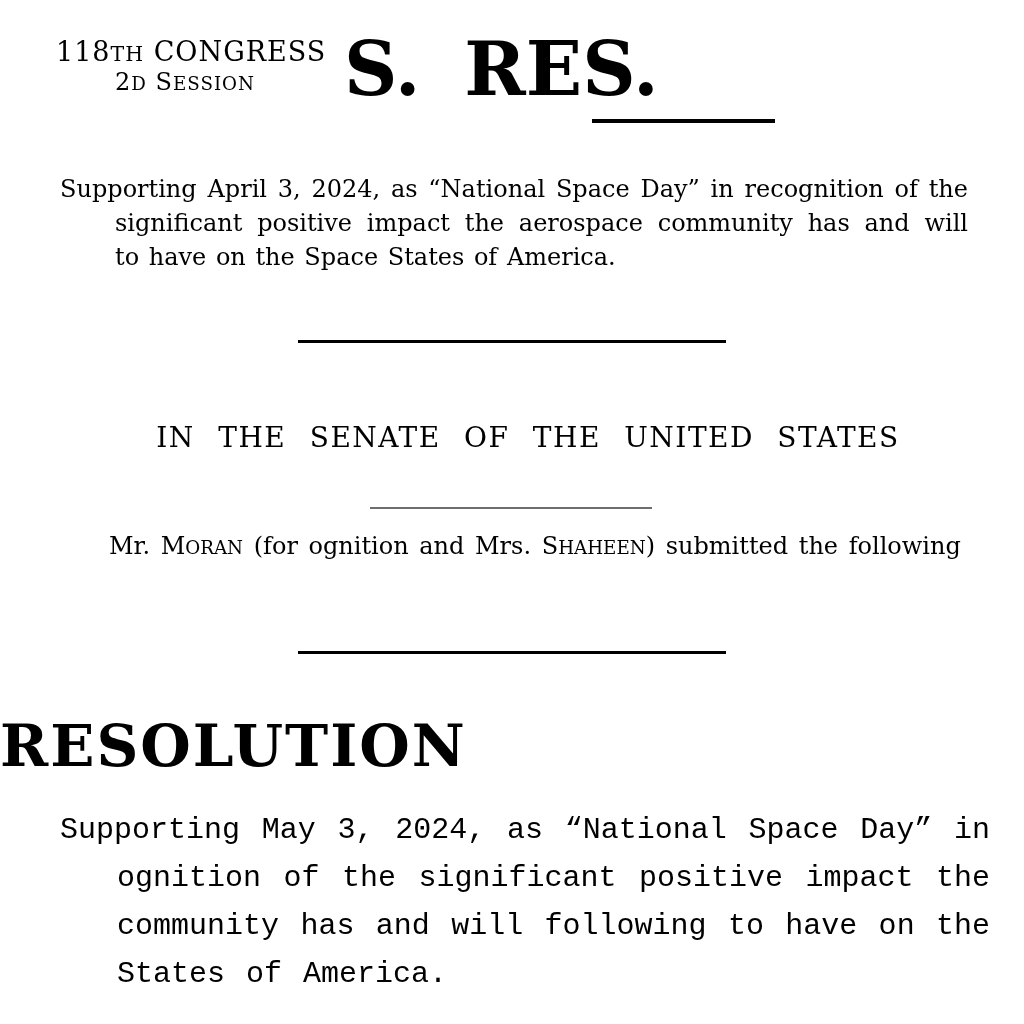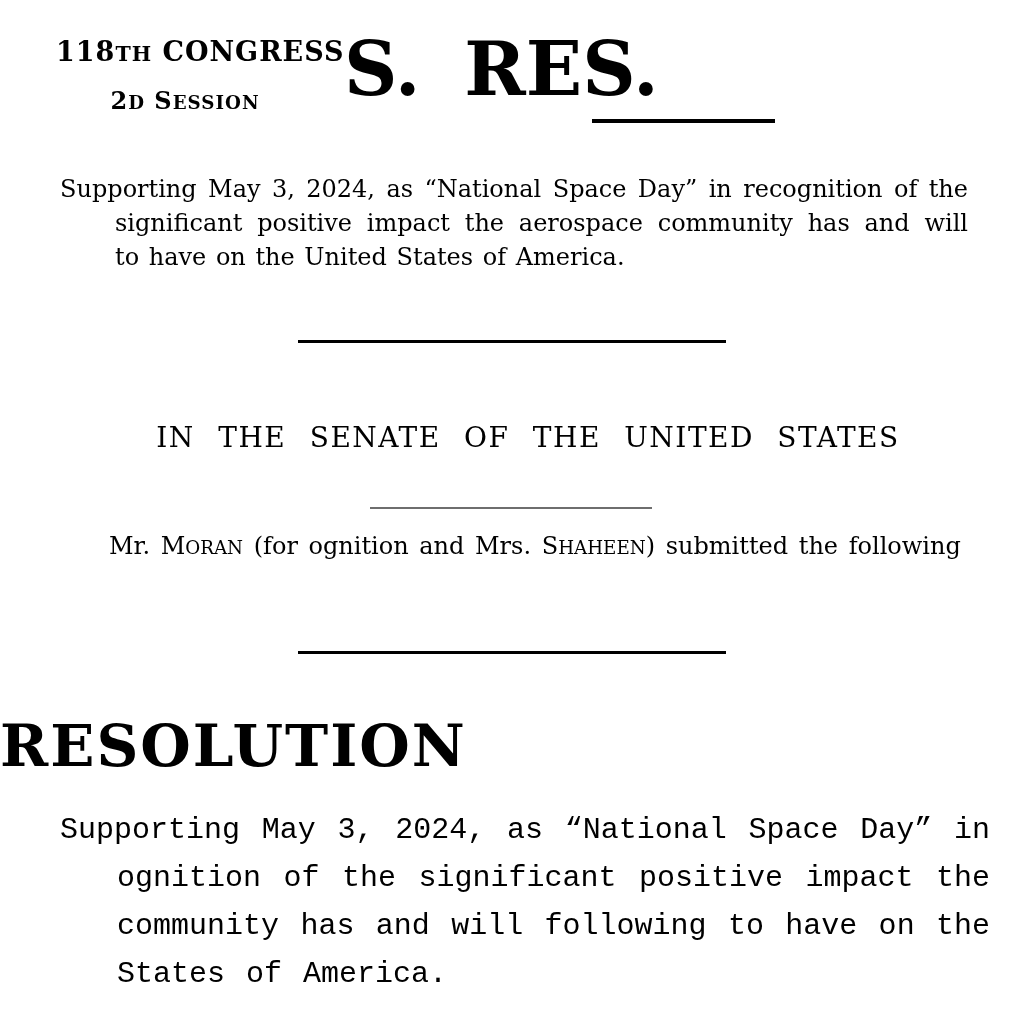--- a/index.html
+++ b/index.html
@@ -17,24 +17,23 @@
   }
 
   
   .congress-block {
     position: absolute;
     top: 36px;
     left: 56px;
     width: 258px;
     text-align: center;
     line-height: 1.15;
-    font-weight: bold;
   }
   .congress-line1 { font-size: 27px; letter-spacing: 1px; white-space: nowrap; }
-  .congress-line2 { font-size: 24px; margin-top: 20px; letter-spacing: 1px; white-space: nowrap; }
+  .congress-line2 { font-size: 24px; margin-top: 2px; letter-spacing: 1px; white-space: nowrap; }
   .sc { font-size: 0.76em; }
 
   .bill-label {
     position: absolute;
     top: 26px;
     left: 344px;
     font-size: 74px;
     font-weight: bold;
     letter-spacing: 0px;
     word-spacing: 18px;
@@ -155,23 +154,23 @@
 
 <div class="congress-block">
   <div class="congress-line1"><span>118</span><span class="sc">TH</span><span> CONGRESS</span></div>
   <div class="congress-line2"><span>2</span><span class="sc">D</span><span> S</span><span class="sc">ESSION</span></div>
 </div>
 
 <div class="bill-label">S. RES.</div>
 <div class="bill-blank"></div>
 
 <div class="preamble">
-  <div class="jl">Supporting May 3, 2024, as “National Space Day” in recognition of the</div>
+  <div class="jl">Supporting April 3, 2024, as “National Space Day” in recognition of the</div>
   <div class="jl cont">significant positive impact the aerospace community has and will continue</div>
-  <div class="cont">to have on the United States of America.</div>
+  <div class="cont">to have on the Space States of America.</div>
 </div>
 
 <div class="rule rule-top"></div>
 
 <div class="senate-caption">IN THE SENATE OF THE UNITED STATES</div>
 
 <div class="rule-thin"></div>
 
 <div class="sponsorship">
   <div class="sponsor-line1"><span>Mr. </span><span>M</span><span class="sc">ORAN</span><span> (for ognition and Mrs. </span><span>S</span><span class="sc">HAHEEN</span><span>) submitted the following</span></div>

